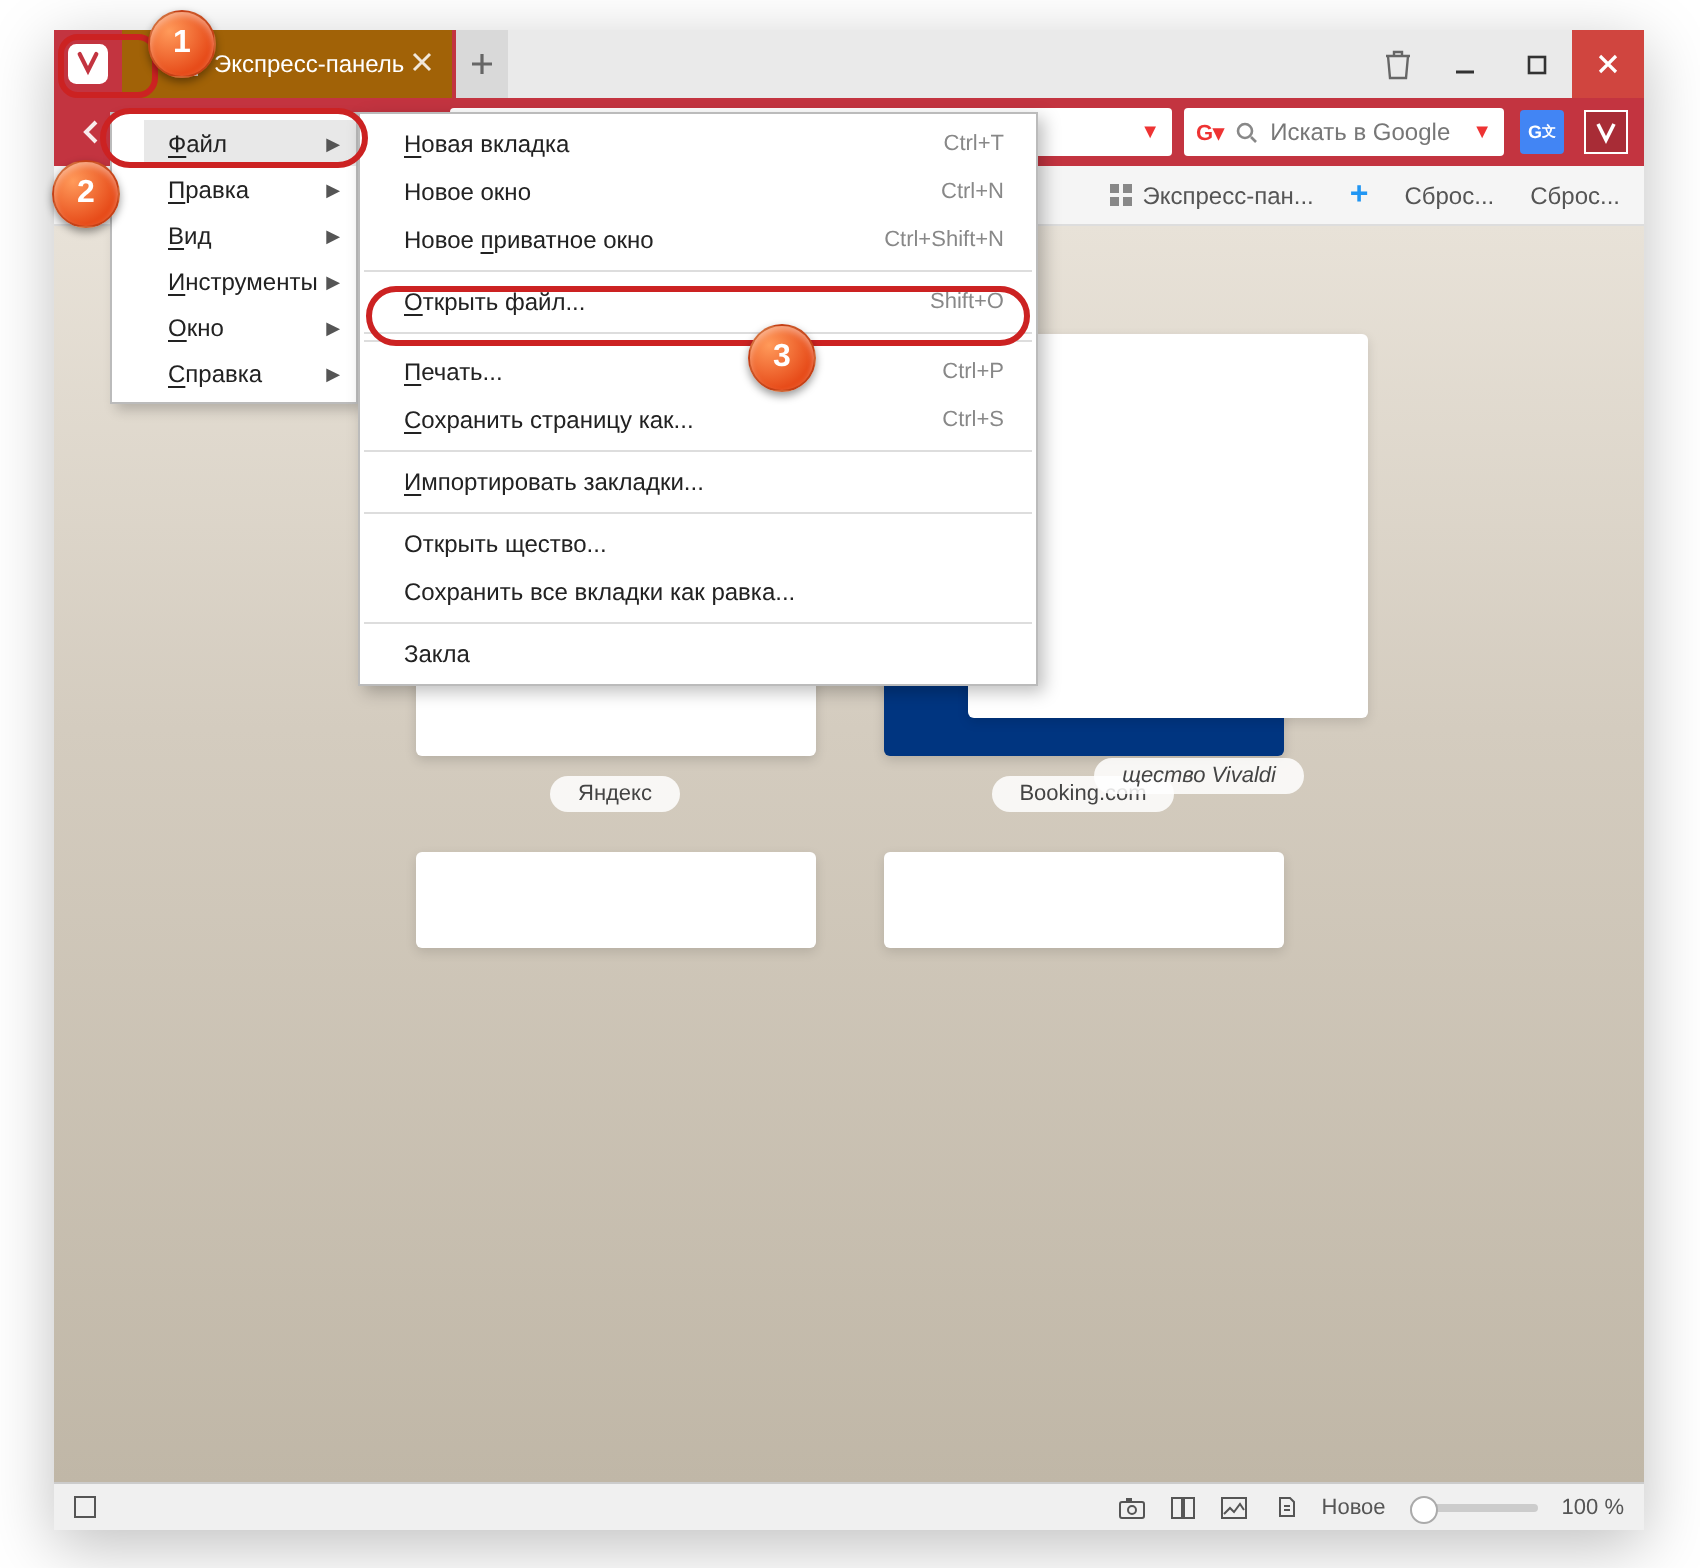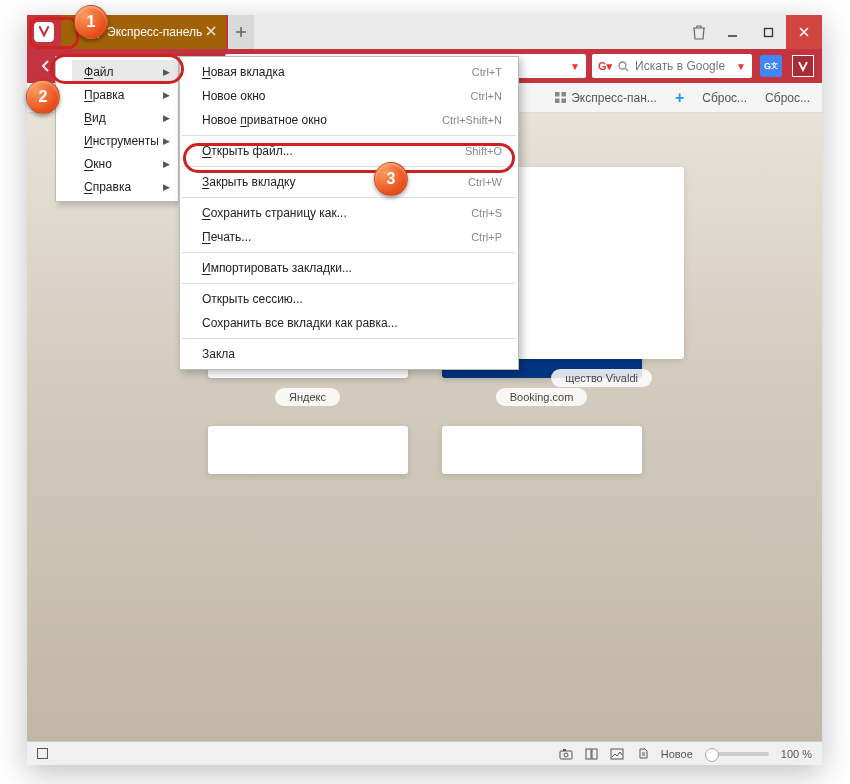--- a/index.html
+++ b/index.html
@@ -40,21 +40,21 @@
 .tile-wrap { display: flex; flex-direction: column; align-items: center; gap: 10px; }
 .tile { width: 200px; height: 135px; background: #fff; border-radius: 3px; box-shadow: 0 2px 6px rgba(0,0,0,.15); display: flex; align-items: center; justify-content: center; }
 .label { background: rgba(255,255,255,.85); border-radius: 10px; padding: 3px 14px; font-size: 11px; color: #444; }
 .yandex-text { font-family: Arial, sans-serif; font-size: 30px; font-weight: 400; color: #000; letter-spacing: -1px; }
 .yandex-text .y { color: #e52620; }
 .booking-box { width: 200px; height: 135px; background: #003580; border-radius: 3px; box-shadow: 0 2px 6px rgba(0,0,0,.15); display: flex; align-items: center; justify-content: center; }
 .booking-text { color: #fff; font-size: 21px; font-weight: 600; }
 .booking-text .com { color: #009fe3; }
 .stub-tile { width: 200px; height: 48px; background: #fff; border-radius: 3px; box-shadow: 0 2px 6px rgba(0,0,0,.12); }
 .partial-tile { position: absolute; right: 138px; top: 54px; width: 200px; height: 192px; background: #fff; border-radius: 3px; box-shadow: 0 2px 6px rgba(0,0,0,.12); }
-.partial-label { position: absolute; right: 170px; top: 256px; }
+.partial-label { position: absolute; right: 170px; top: 266px; font-style: italic; }
 
 
 .status { height: 24px; background: #f0f0f0; border-top: 1px solid #ccc; display: flex; align-items: center; padding: 0 10px; gap: 12px; font-size: 11px; color: #555; }
 .status .sb-left { flex: 1; display: flex; gap: 8px; align-items: center; }
 .slider { width: 64px; height: 4px; background: #ccc; border-radius: 2px; position: relative; }
 .slider::after { content: ""; position: absolute; left: 0; top: -4px; width: 12px; height: 12px; background: #fff; border: 1px solid #aaa; border-radius: 50%; }
 .sq { width: 11px; height: 11px; border: 1px solid #555; }
 
 
 .menubar { position: absolute; left: 55px; top: 56px; width: 124px; background: #fff; border: 1px solid #bbb; box-shadow: 3px 3px 6px rgba(0,0,0,.2); padding: 3px 0; font-size: 12px; }
@@ -320,41 +320,37 @@
     <div class="frow">
       <span>Новое <span class="ul1">п</span>риватное окно</span>
       <span class="sc">Ctrl+Shift+N</span>
     </div>
     <hr>
     <div class="frow">
       <span><span class="ul1">О</span>ткрыть файл...</span>
       <span class="sc">Shift+O</span>
     </div>
     <hr>
-    <div class="frow">
-      <span><span class="ul1">З</span>акрыть вкладку</span>
-      <span class="sc">Ctrl+W</span>
-    </div>
-    <hr>
+    <hr>
+    <div class="frow">
+      <span><span class="ul1">П</span>ечать...</span>
+      <span class="sc">Ctrl+P</span>
+    </div>
     <div class="frow">
       <span><span class="ul1">С</span>охранить страницу как...</span>
       <span class="sc">Ctrl+S</span>
     </div>
-    <div class="frow">
-      <span><span class="ul1">П</span>ечать...</span>
-      <span class="sc">Ctrl+P</span>
-    </div>
     <hr>
     <div class="frow">
       <span><span class="ul1">И</span>мпортировать закладки...</span>
       <span class="sc"></span>
     </div>
     <hr>
     <div class="frow">
-      <span>Открыть сессию...</span>
+      <span>Открыть щество...</span>
       <span class="sc"></span>
     </div>
     <div class="frow">
       <span>Сохранить все вкладки как равка...</span>
       <span class="sc"></span>
     </div>
     <hr>
     <div class="frow">
       <span>Закла</span>
       <span class="sc"></span>

